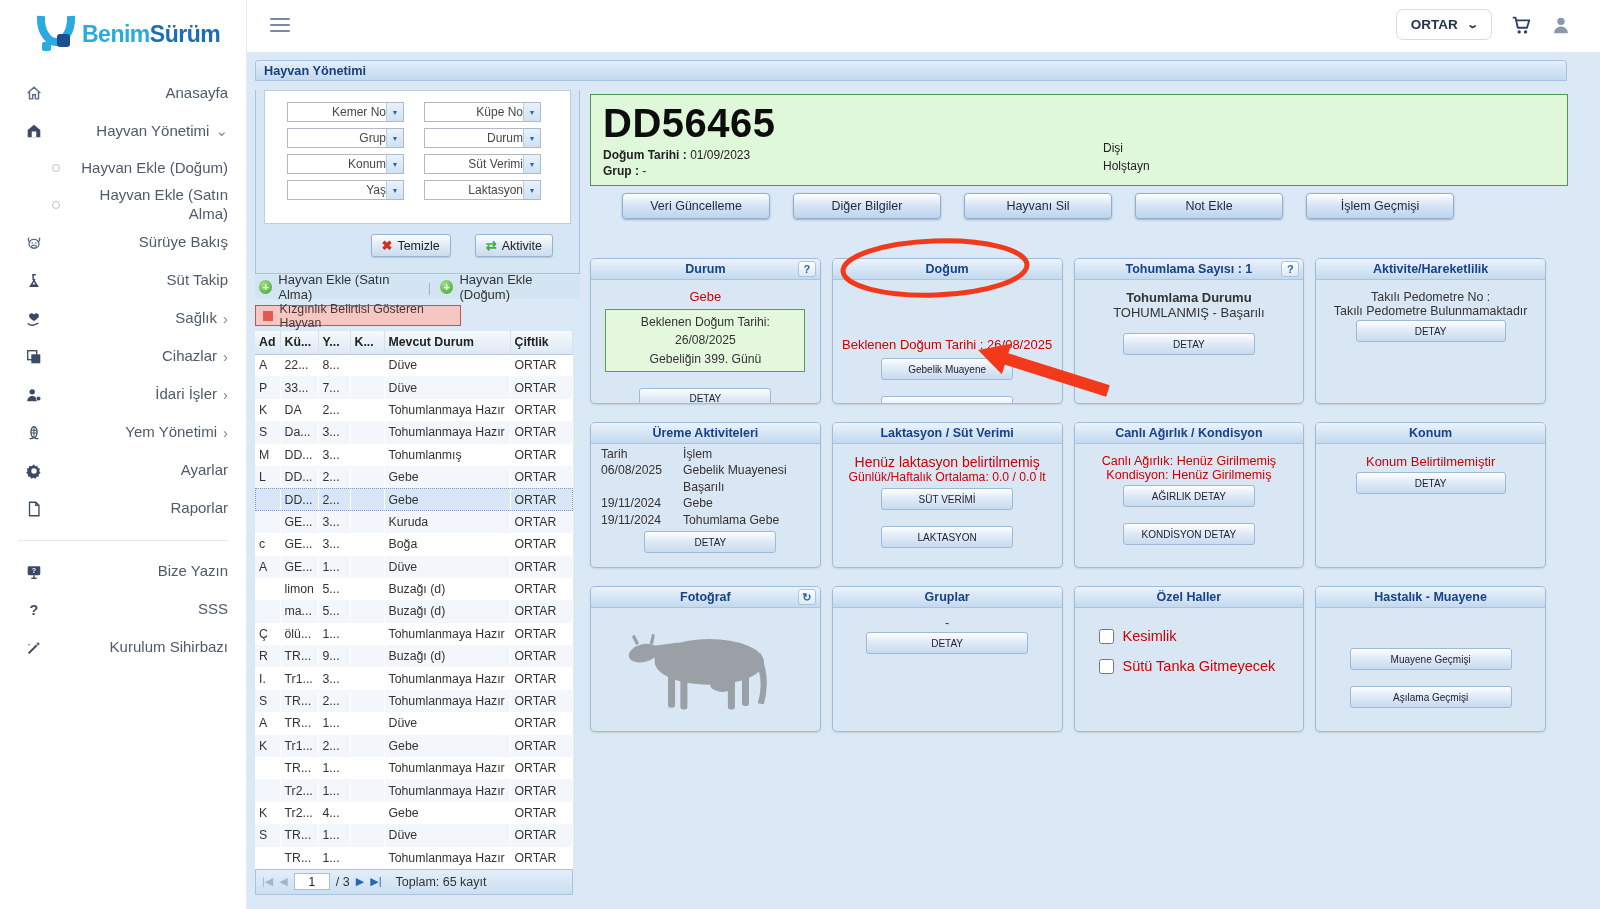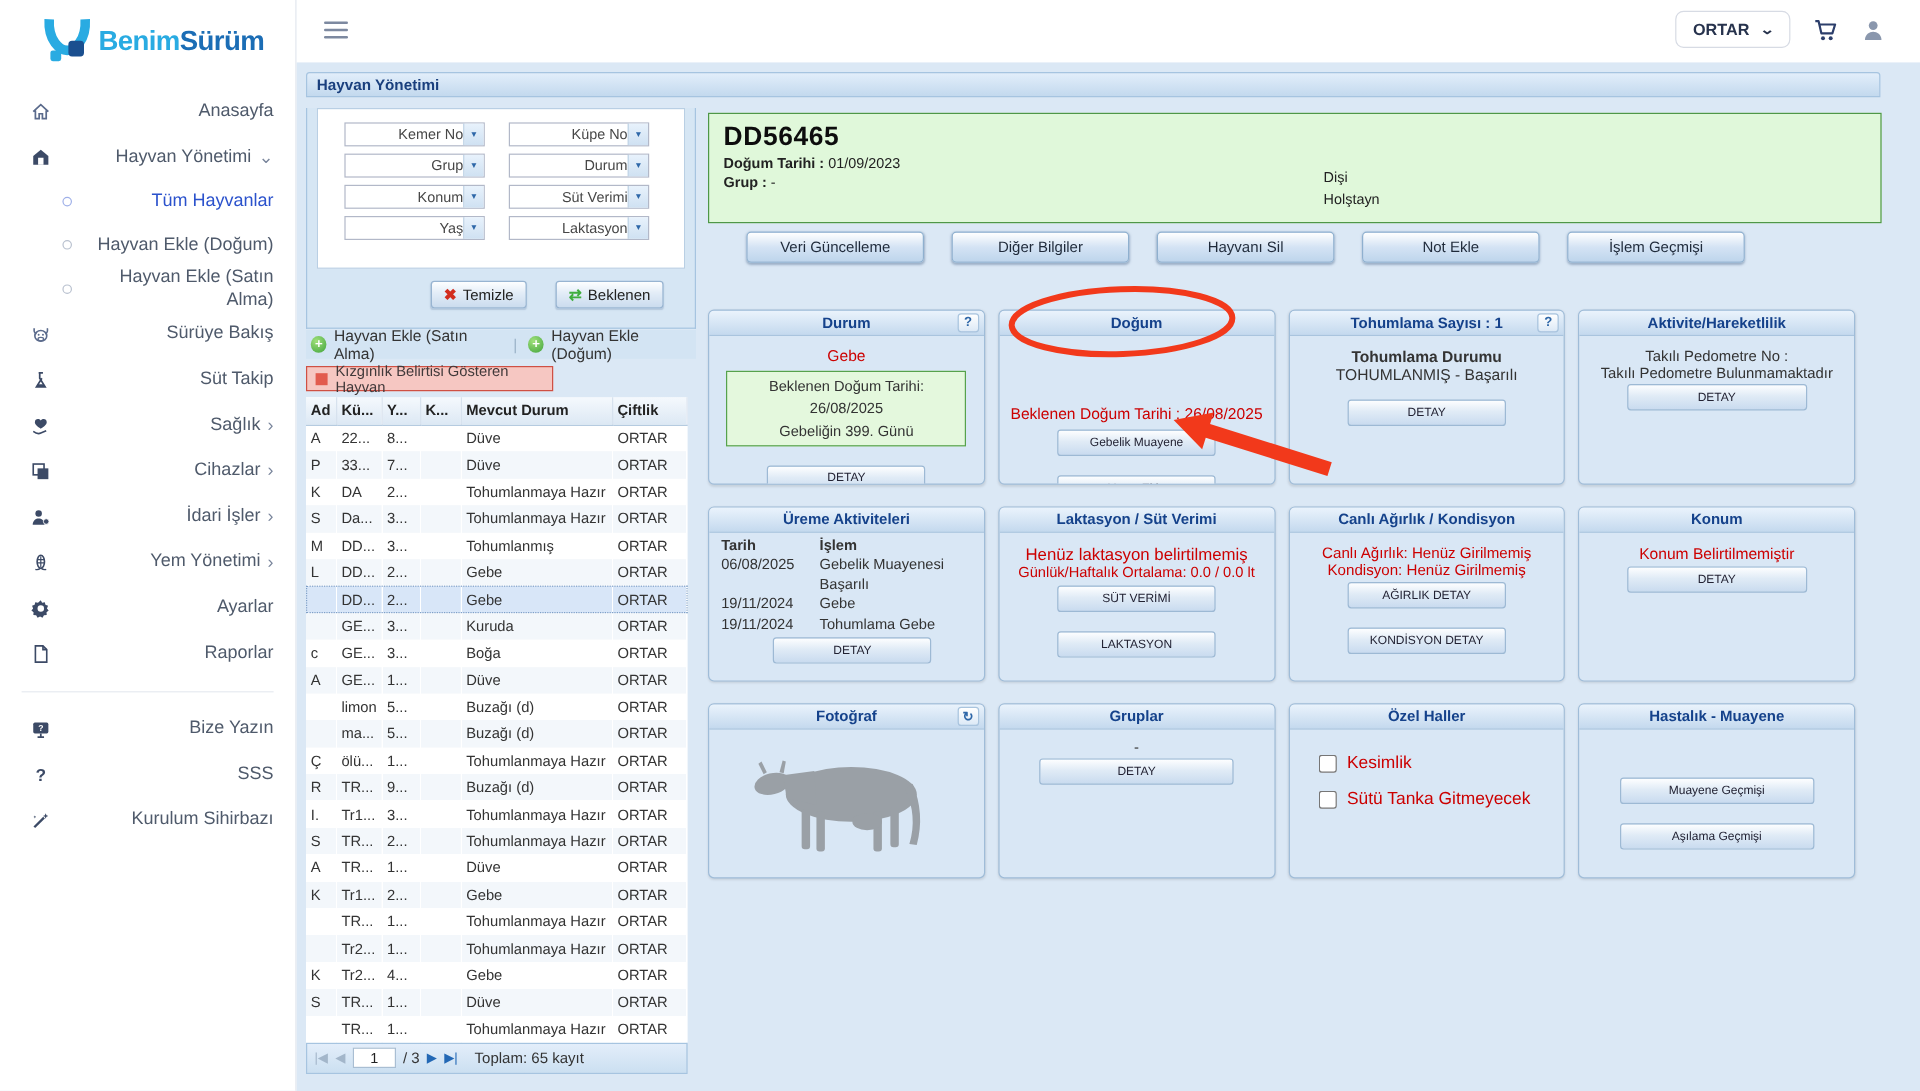--- a/index.html
+++ b/index.html
@@ -72,41 +72,41 @@
   .pager { margin-top:0; width:318px; height:26px; background:linear-gradient(#e3eefa,#cbdff1); border:1px solid #a6c4e0; display:flex; align-items:center; gap:6px; padding-left:6px; font-size:12.5px; color:#333; }
   .pg-ico { font-size:11px; cursor:pointer; }
   .pg-gray { color:#a3b6ca; }
   .pg-blue { color:#2368b5; }
   .pg-input { width:36px; height:17px; border:1px solid #a9bed3; background:#fff; font-size:12px; text-align:center; color:#222; }
   .pg-total { margin-left:8px; }
 
   
   .main-col { position:absolute; left:343px; top:30px; width:978px; height:775px; }
   .animal-header { margin-top:12px; width:978px; height:92px; background:#e0f8da; border:1px solid #4e9747; position:relative; padding:6px 12px; }
-  .animal-id { font-size:22px; font-weight:bold; color:#0d0d0d; letter-spacing:0.5px; }
+  .animal-id { font-size:40px; font-weight:bold; color:#0d0d0d; letter-spacing:0.5px; }
   .animal-meta { font-size:12px; color:#222; margin-top:2px; }
   .animal-meta b { font-weight:bold; }
   .animal-right { position:absolute; left:512px; top:44px; font-size:12px; color:#222; line-height:1.5; }
 
   .action-row { margin:7px 0 0 32px; width:832px; display:flex; justify-content:space-between; }
   .big-btn { width:148px; height:26px; background:linear-gradient(#ffffff,#d4e3f4 50%,#bed5ec); border:1px solid #8fb0cf; border-radius:4px; box-shadow:0 1px 2px rgba(60,90,130,.4); font-size:12.5px; color:#1f2a3a; cursor:pointer; font-family:"Liberation Sans",sans-serif; }
 
   .cards { margin-top:39px; display:grid; grid-template-columns:repeat(4,1fr); grid-column-gap:11px; grid-row-gap:18px; width:956px; }
   .card { position:relative; height:146px; background:#d9e7f5; border:1px solid #9fbcd8; border-radius:5px; overflow:hidden; box-shadow:0 1px 2px rgba(0,0,0,.10); }
   .card-header { height:21px; background:linear-gradient(#eaf3fc,#c4d9ee); border-bottom:1px solid #a9c4de; display:flex; align-items:center; justify-content:center; font-size:12.5px; font-weight:bold; color:#15428b; position:relative; }
   .help-btn { position:absolute; right:4px; top:2px; width:18px; height:16px; border:1px solid #a9c4de; border-radius:3px; background:linear-gradient(#fff,#dcE9f6); font-size:11px; font-weight:bold; color:#2e67a8; display:flex; align-items:center; justify-content:center; cursor:pointer; }
   .card-body { padding:6px 4px; text-align:center; font-size:12.4px; color:#333; }
   .red { color:#cc0000; }
   .green-box { width:200px; margin:5px auto 6px; background:#e4f8dd; border:1px solid #56a24c; padding:3px 4px; font-size:12.2px; color:#333; line-height:1.5; }
   .ext-btn { display:block; margin:16px auto; width:132px; height:22px; background:linear-gradient(#fdfeff,#e0ebf6 45%,#c9dbef); border:1px solid #9db9d4; border-radius:3px; font-size:10px; color:#223; cursor:pointer; font-family:"Liberation Sans",sans-serif; }
   .ext-btn.wide { width:162px; }
   .ureme-table { text-align:left; padding:2px 0 0 10px; font-size:12.2px; color:#333; }
   .ureme-row { display:flex; line-height:1.35; }
   .ureme-row .c1 { width:82px; flex:none; }
-  .ureme-head { font-weight:bold; }
+  .ureme-head { font-weight:normal; }
   .check-row { display:flex; align-items:center; gap:9px; margin:14px 0 0 20px; text-align:left; font-size:14.5px; }
   .check-row input { width:15px; height:15px; }
   .refresh-btn { position:absolute; right:4px; top:2px; width:18px; height:16px; border:1px solid #a9c4de; border-radius:3px; background:linear-gradient(#fff,#dce9f6); font-size:11px; color:#2e67a8; display:flex; align-items:center; justify-content:center; cursor:pointer; }
 
   
   .overlay { position:absolute; left:0; top:0; width:1600px; height:909px; pointer-events:none; z-index:50; }
 </style>
 </head>
 <body>
 
@@ -130,24 +130,20 @@
       </div>
       <div class="nav-item">
         <span class="nav-icon">
           <svg viewBox="0 0 20 20">
             <path d="M3 9 L10 3 L17 9 V17 H3 Z" fill="#3c4a66"></path>
             <rect x="7.5" y="10.5" width="5" height="6.5" fill="#fff"></rect>
           </svg>
         </span>
         <span class="nav-label">Hayvan Yönetimi</span>
         <span class="nav-chev">⌄</span>
-      </div>
-      <div class="nav-sub active">
-        <span class="bullet"></span>
-        <span class="nav-label">Tüm Hayvanlar</span>
       </div>
       <div class="nav-sub">
         <span class="bullet"></span>
         <span class="nav-label">Hayvan Ekle (Doğum)</span>
       </div>
       <div class="nav-sub">
         <span class="bullet"></span>
         <span class="nav-label">Hayvan Ekle (Satın Alma)</span>
       </div>
       <div class="nav-item">
@@ -328,21 +324,21 @@
             </div>
           </div>
       </div>
       <div class="filter-btn-row">
         <button class="sm-btn">
             <span class="x-ico">✖</span>
             <span>Temizle</span>
           </button>
         <button class="sm-btn">
             <span class="sync-ico">⇄</span>
-            <span>Beklenen</span>
+            <span>Aktivite</span>
           </button>
       </div>
     </div>
 
     <div class="add-links">
       <span class="add-link">
           <span class="plus-ico">+</span>
           <span>Hayvan Ekle (Satın Alma)</span>
         </span>
       <span class="link-sep">|</span>

